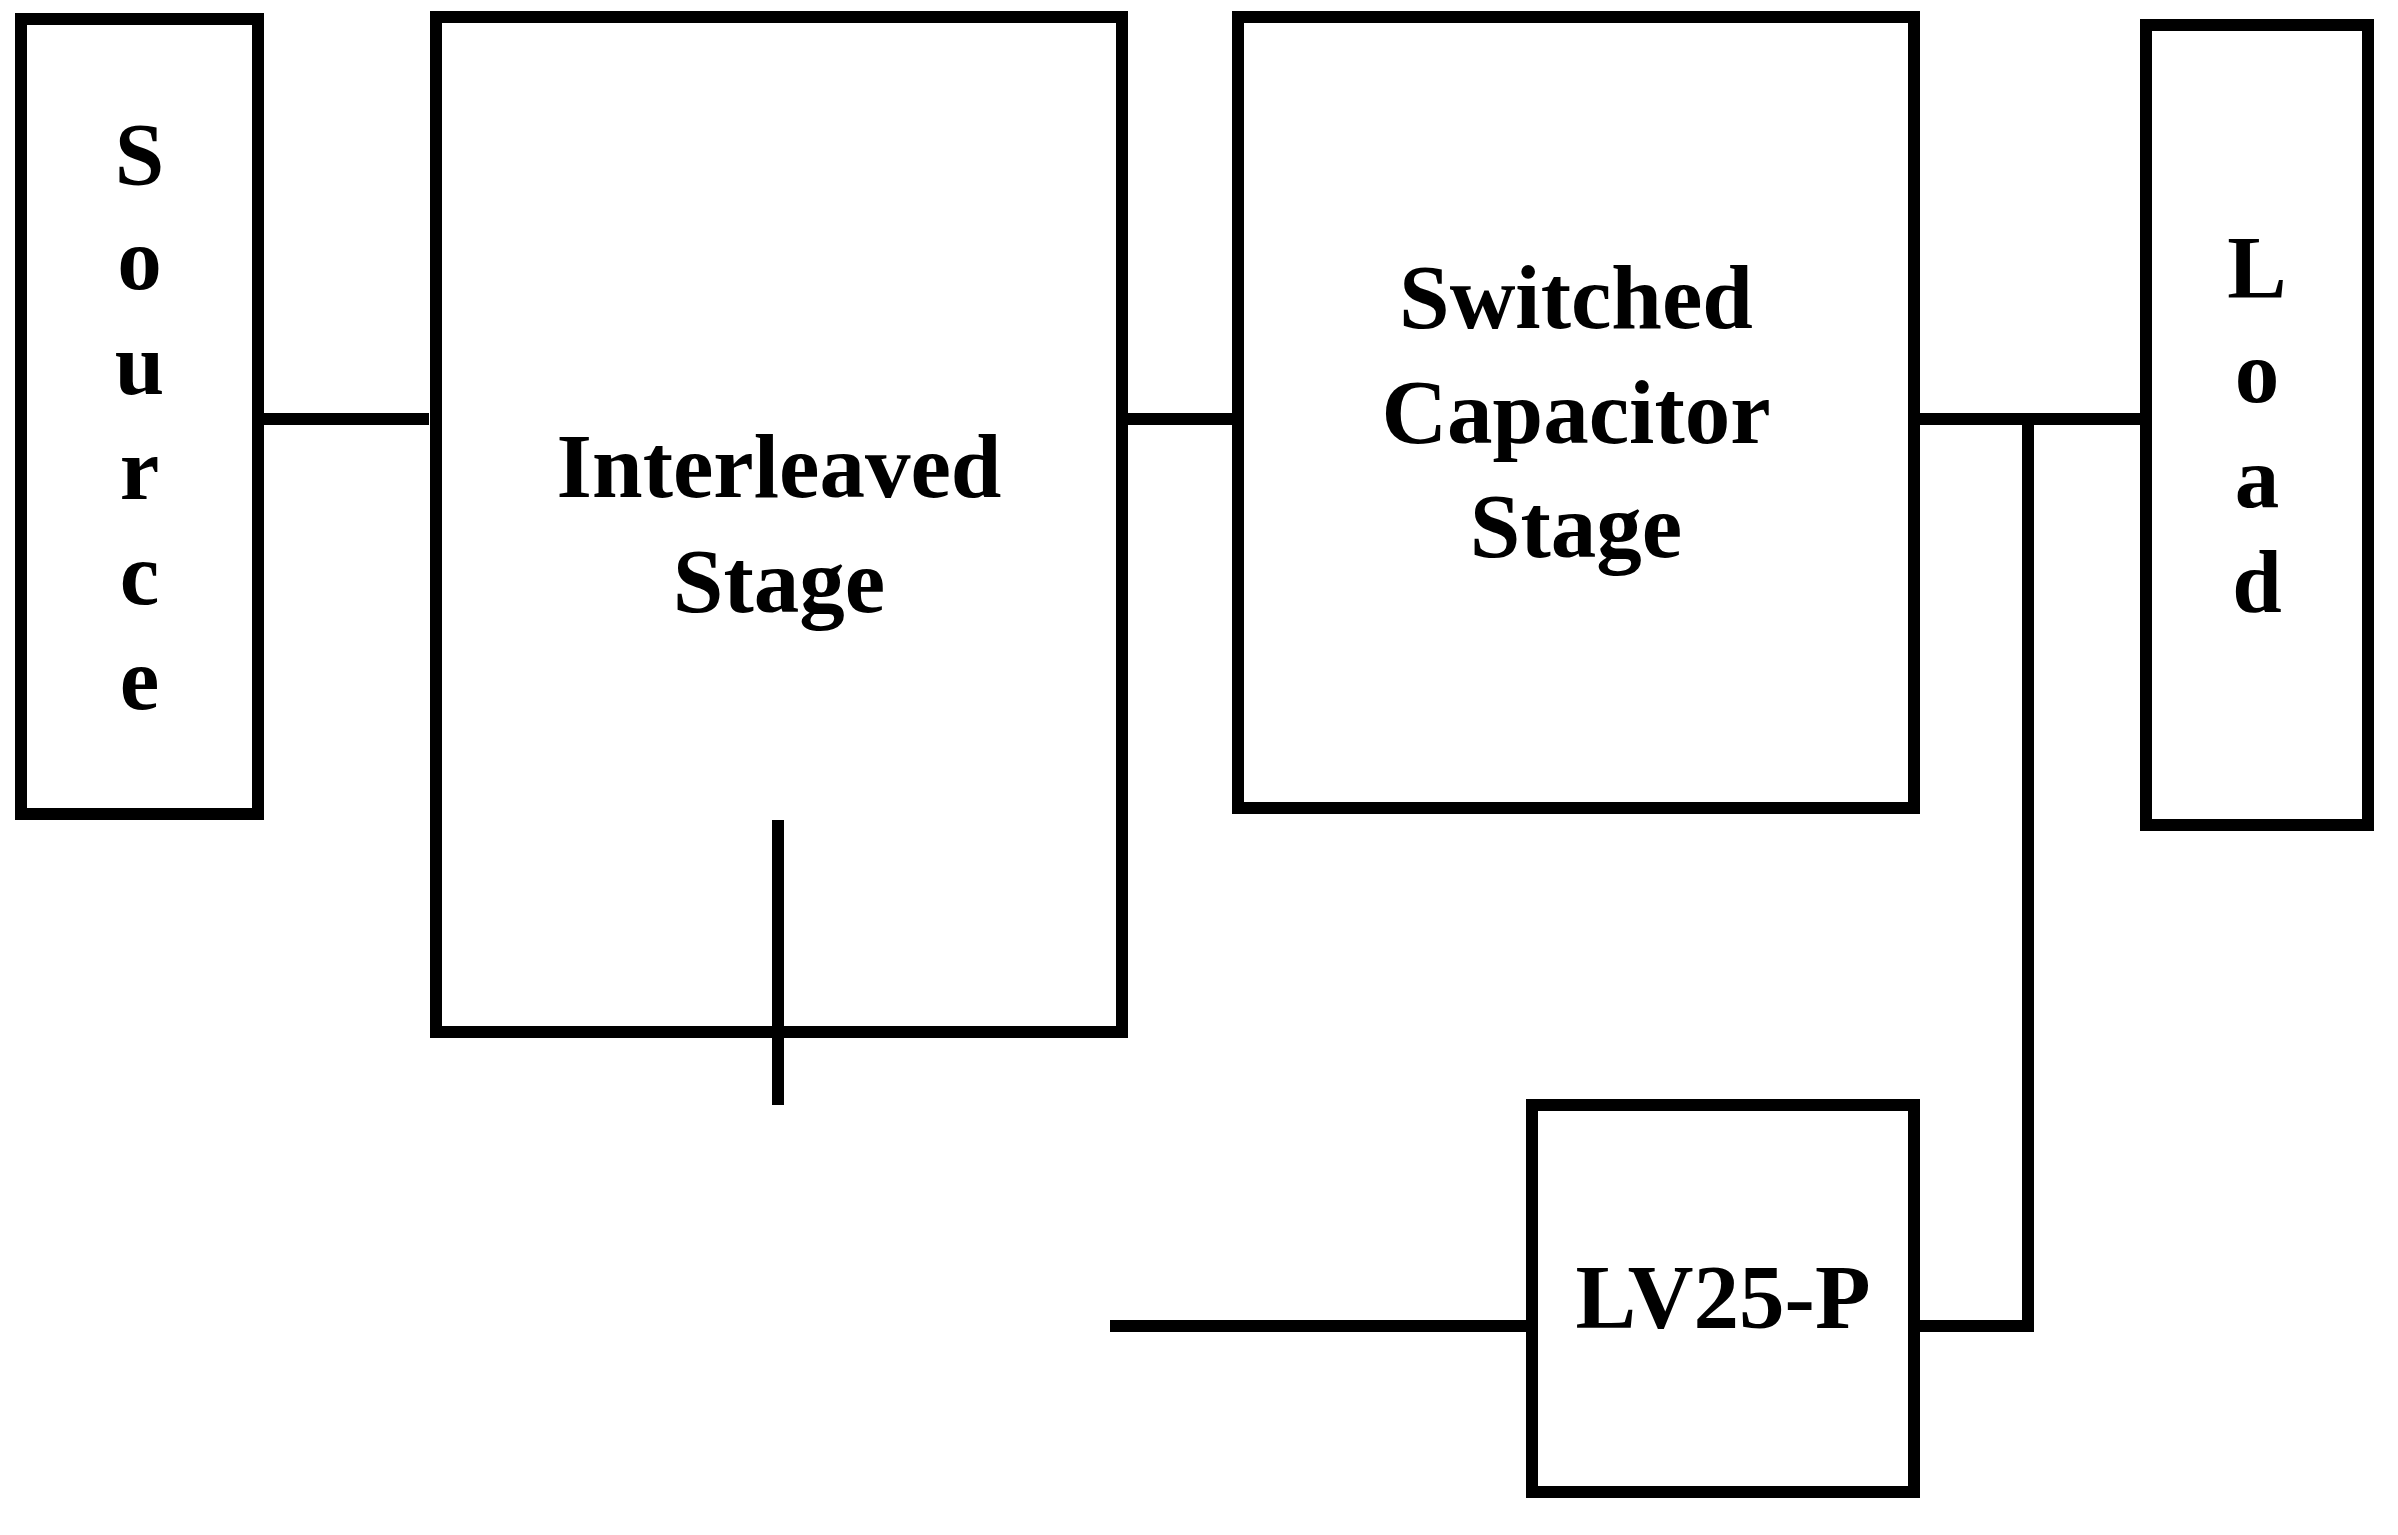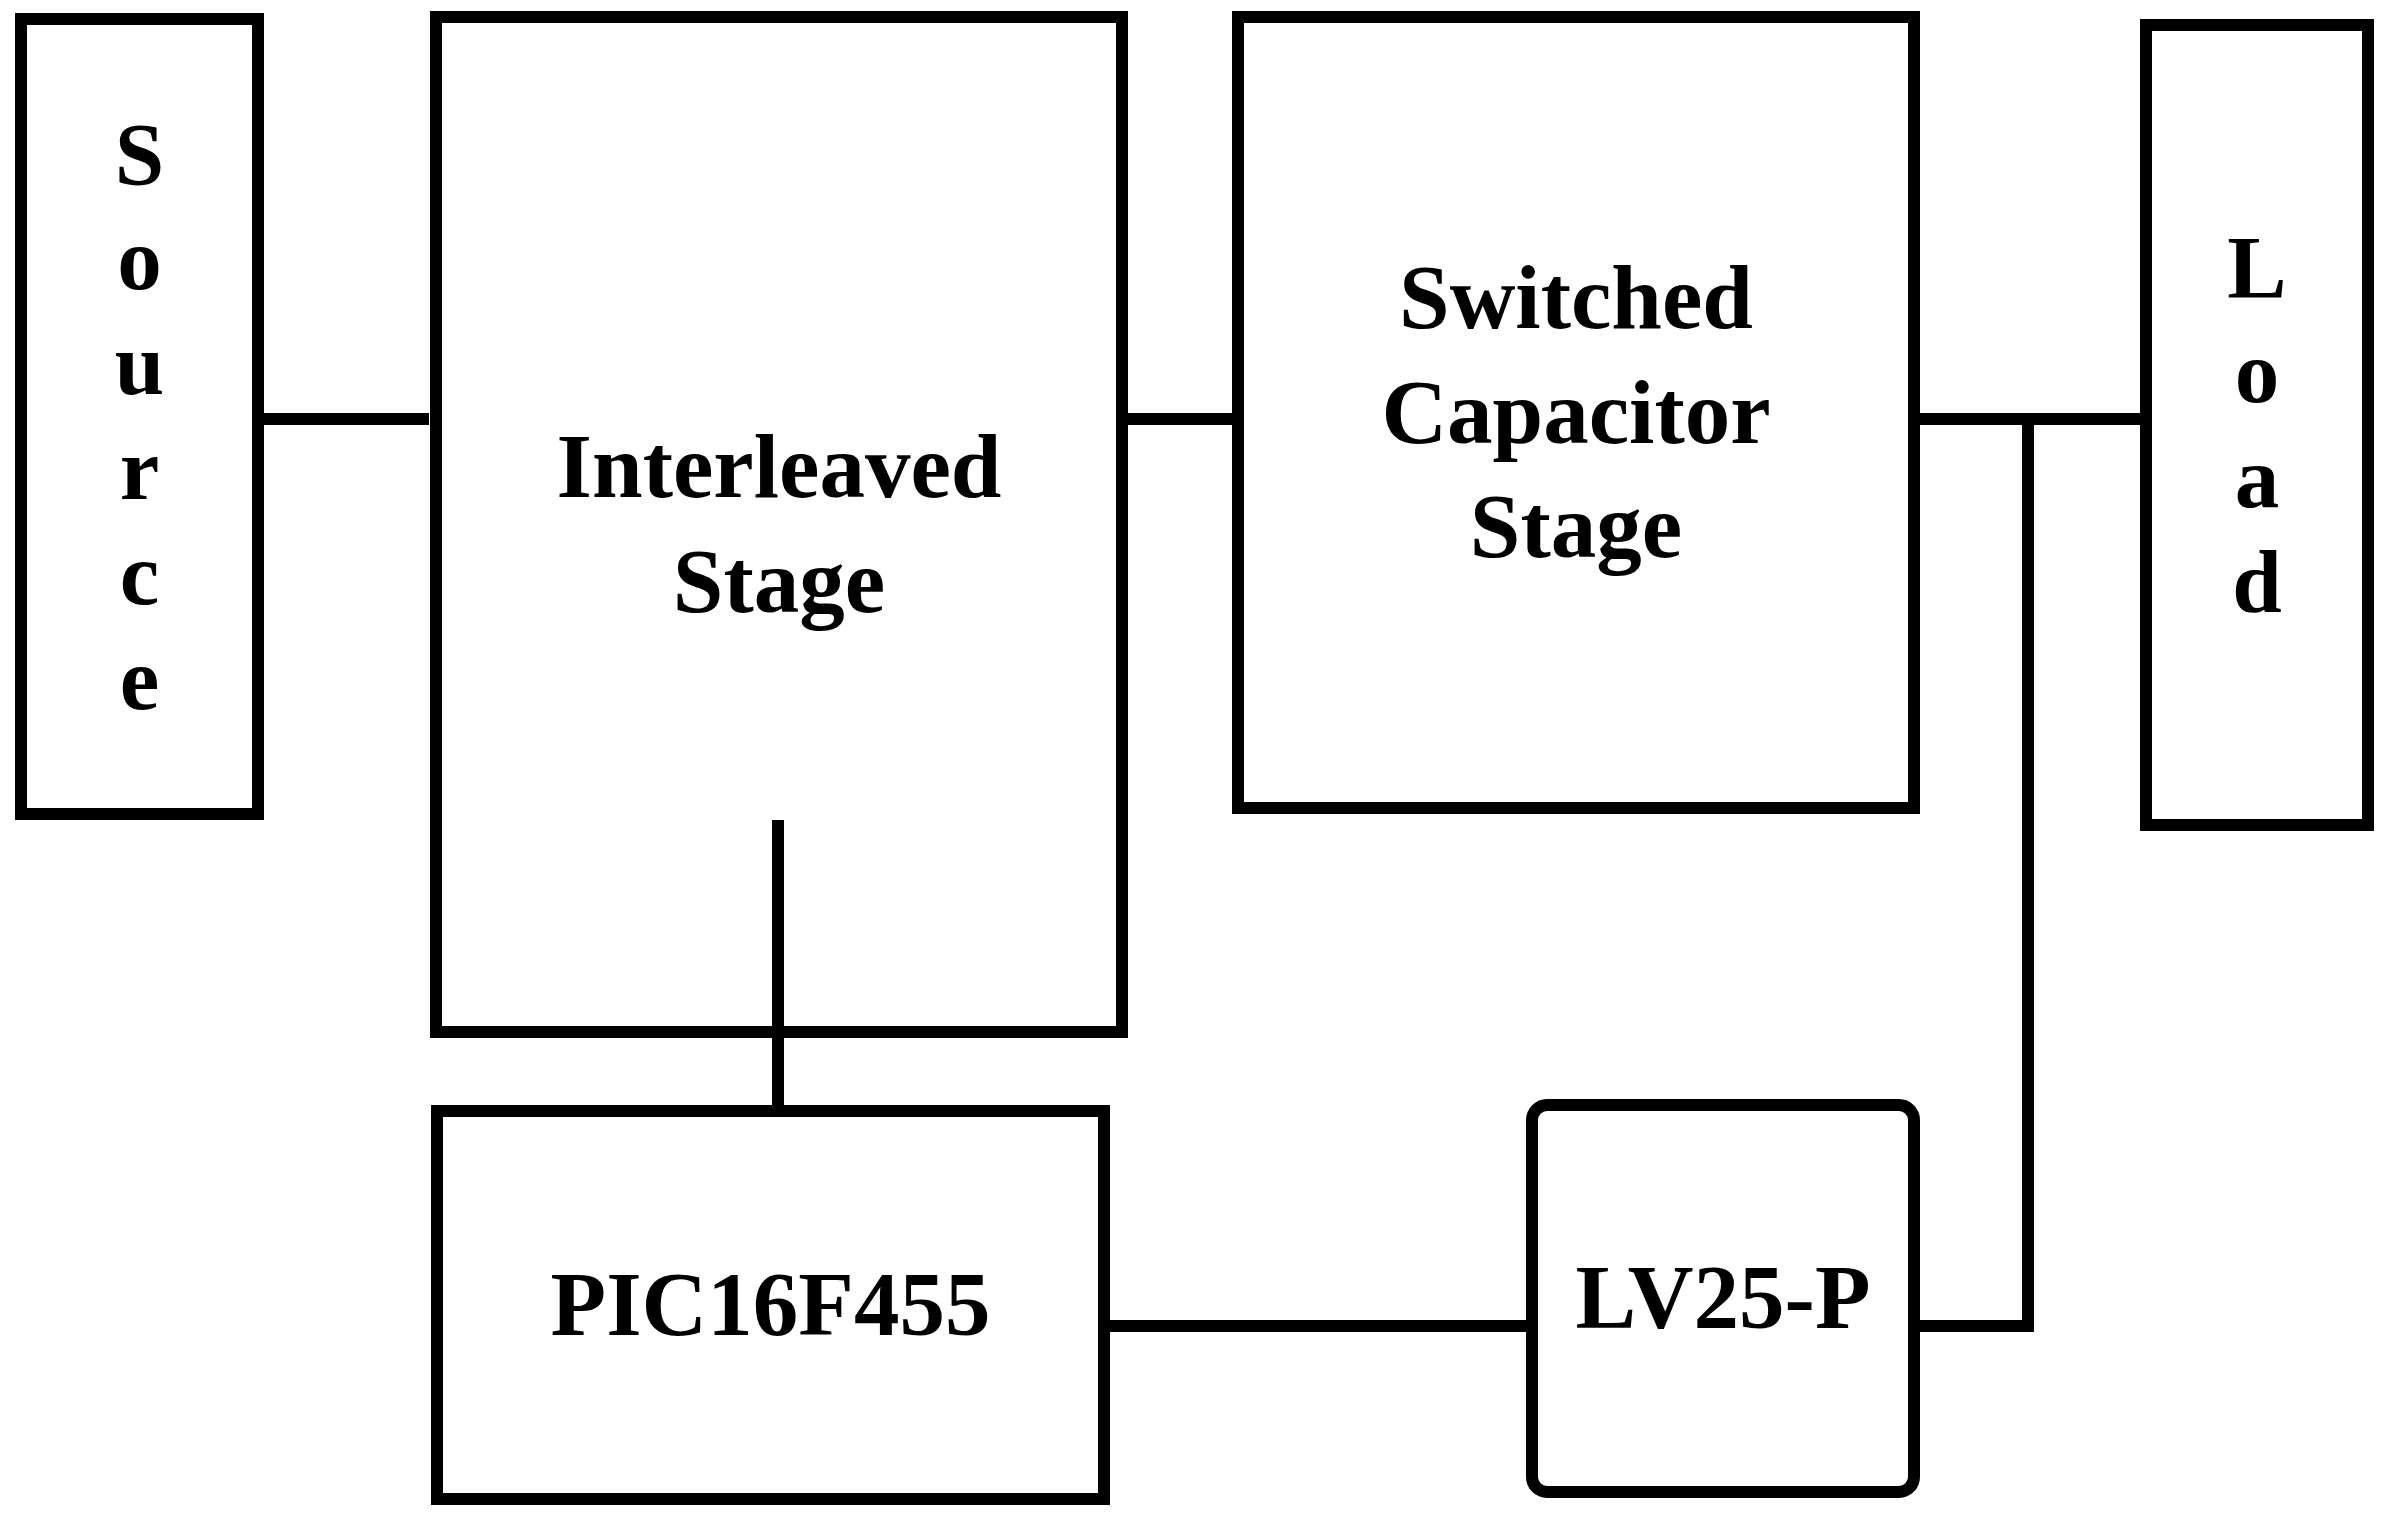--- a/index.html
+++ b/index.html
@@ -50,25 +50,22 @@
   <div class="blk" style="left:1232px; top:11.4px; width:688px; height:803px;font-family:Liberation Serif, serif;">
     <div class="lbl">Switched
 Capacitor
 Stage</div>
   </div>
 
   <div class="blk" style="left:2140px; top:19px; width:234px; height:812px;">
     <div class="lbl vstack stack-letters"><div>L</div><div>o</div><div>a</div><div>d</div></div>
   </div>
 
-  <div class="blk" style="left:431px; top:1105px; width:679px; height:400px;">
-    <div class="lbl">PIC16F455</div>
-  </div>
 
-  <div class="blk" style="left:1526px; top:1099px; width:394px; height:399px;border-radius:21px;">
+  <div class="blk" style="left:1526px; top:1099px; width:394px; height:399px;">
     <div class="lbl">LV25-P</div>
   </div>
 
   <div class="wire" style="left:264px;  top:413px;  width:165px; height:12.4px;"></div>
 
   <div class="wire" style="left:1128px; top:413px;  width:104px; height:12.4px;"></div>
 
   <div class="wire" style="left:1919px; top:413px;  width:221px; height:12.4px;"></div>
 
   <div class="wire" style="left:772px;  top:820px;  width:12.4px;  height:285px;"></div>

